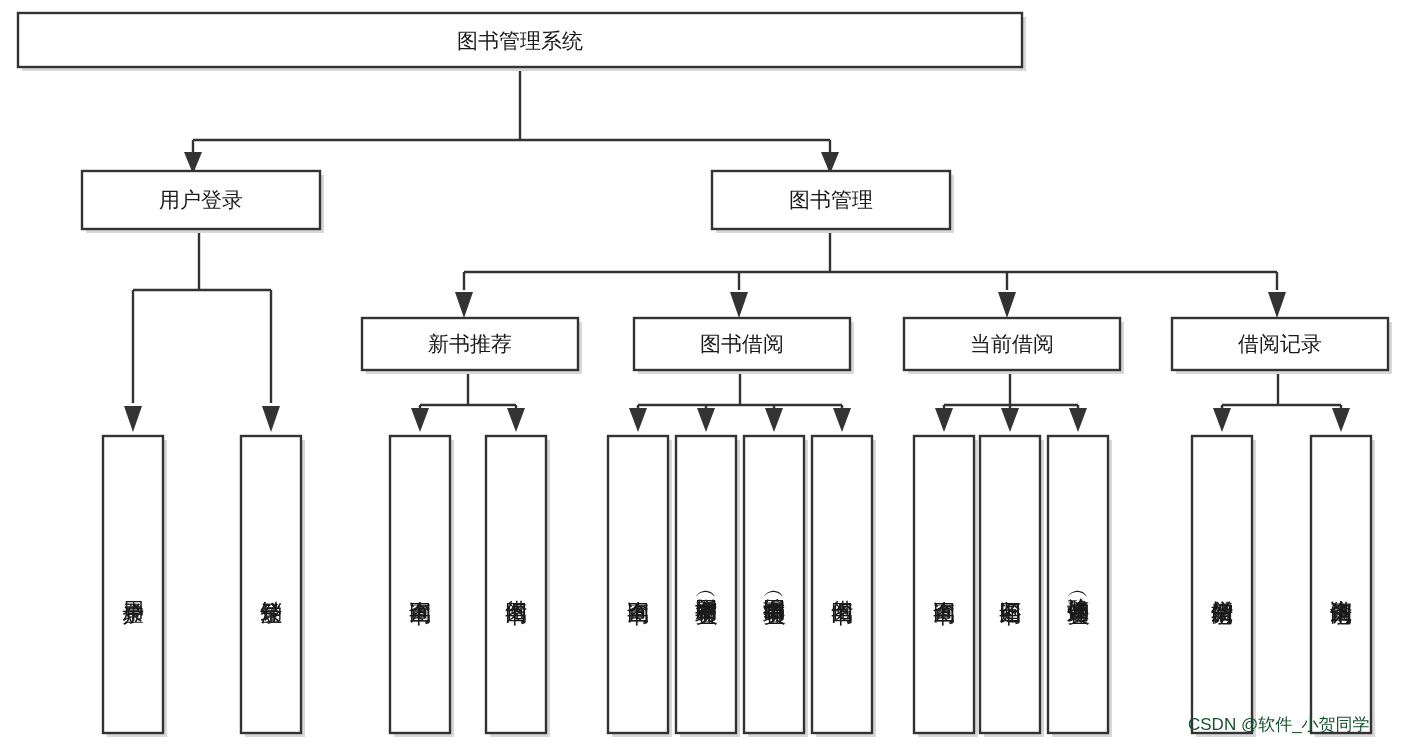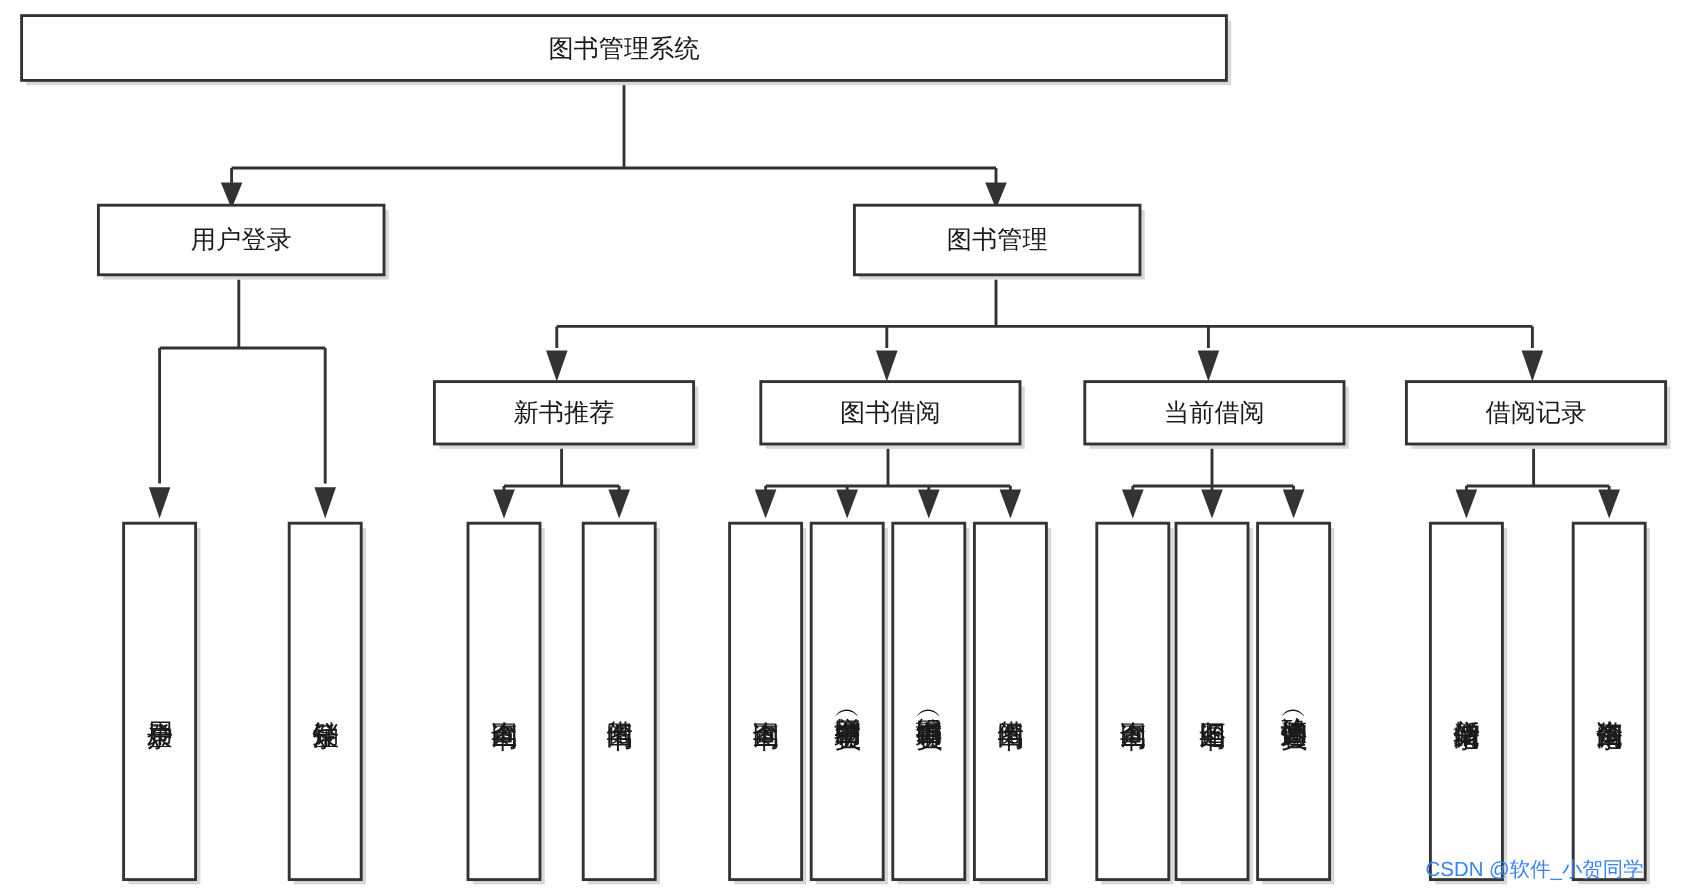--- a/index.html
+++ b/index.html
@@ -62,21 +62,21 @@
     line-height: 1.12;
     writing-mode: vertical-rl;
     text-orientation: upright;
     letter-spacing: 1px;
     pointer-events: none;
   }
   .watermark {
     position: absolute;
     font-family: "Liberation Sans", "DejaVu Sans", sans-serif;
     font-size: 17px;
-    color: #3b82f6;
+    color: #14532d;
     left: 1188px;
     top: 713px;
     white-space: nowrap;
   }
 </style>
 </head>
 <body>
 
 <div id="diagram-root">
 

